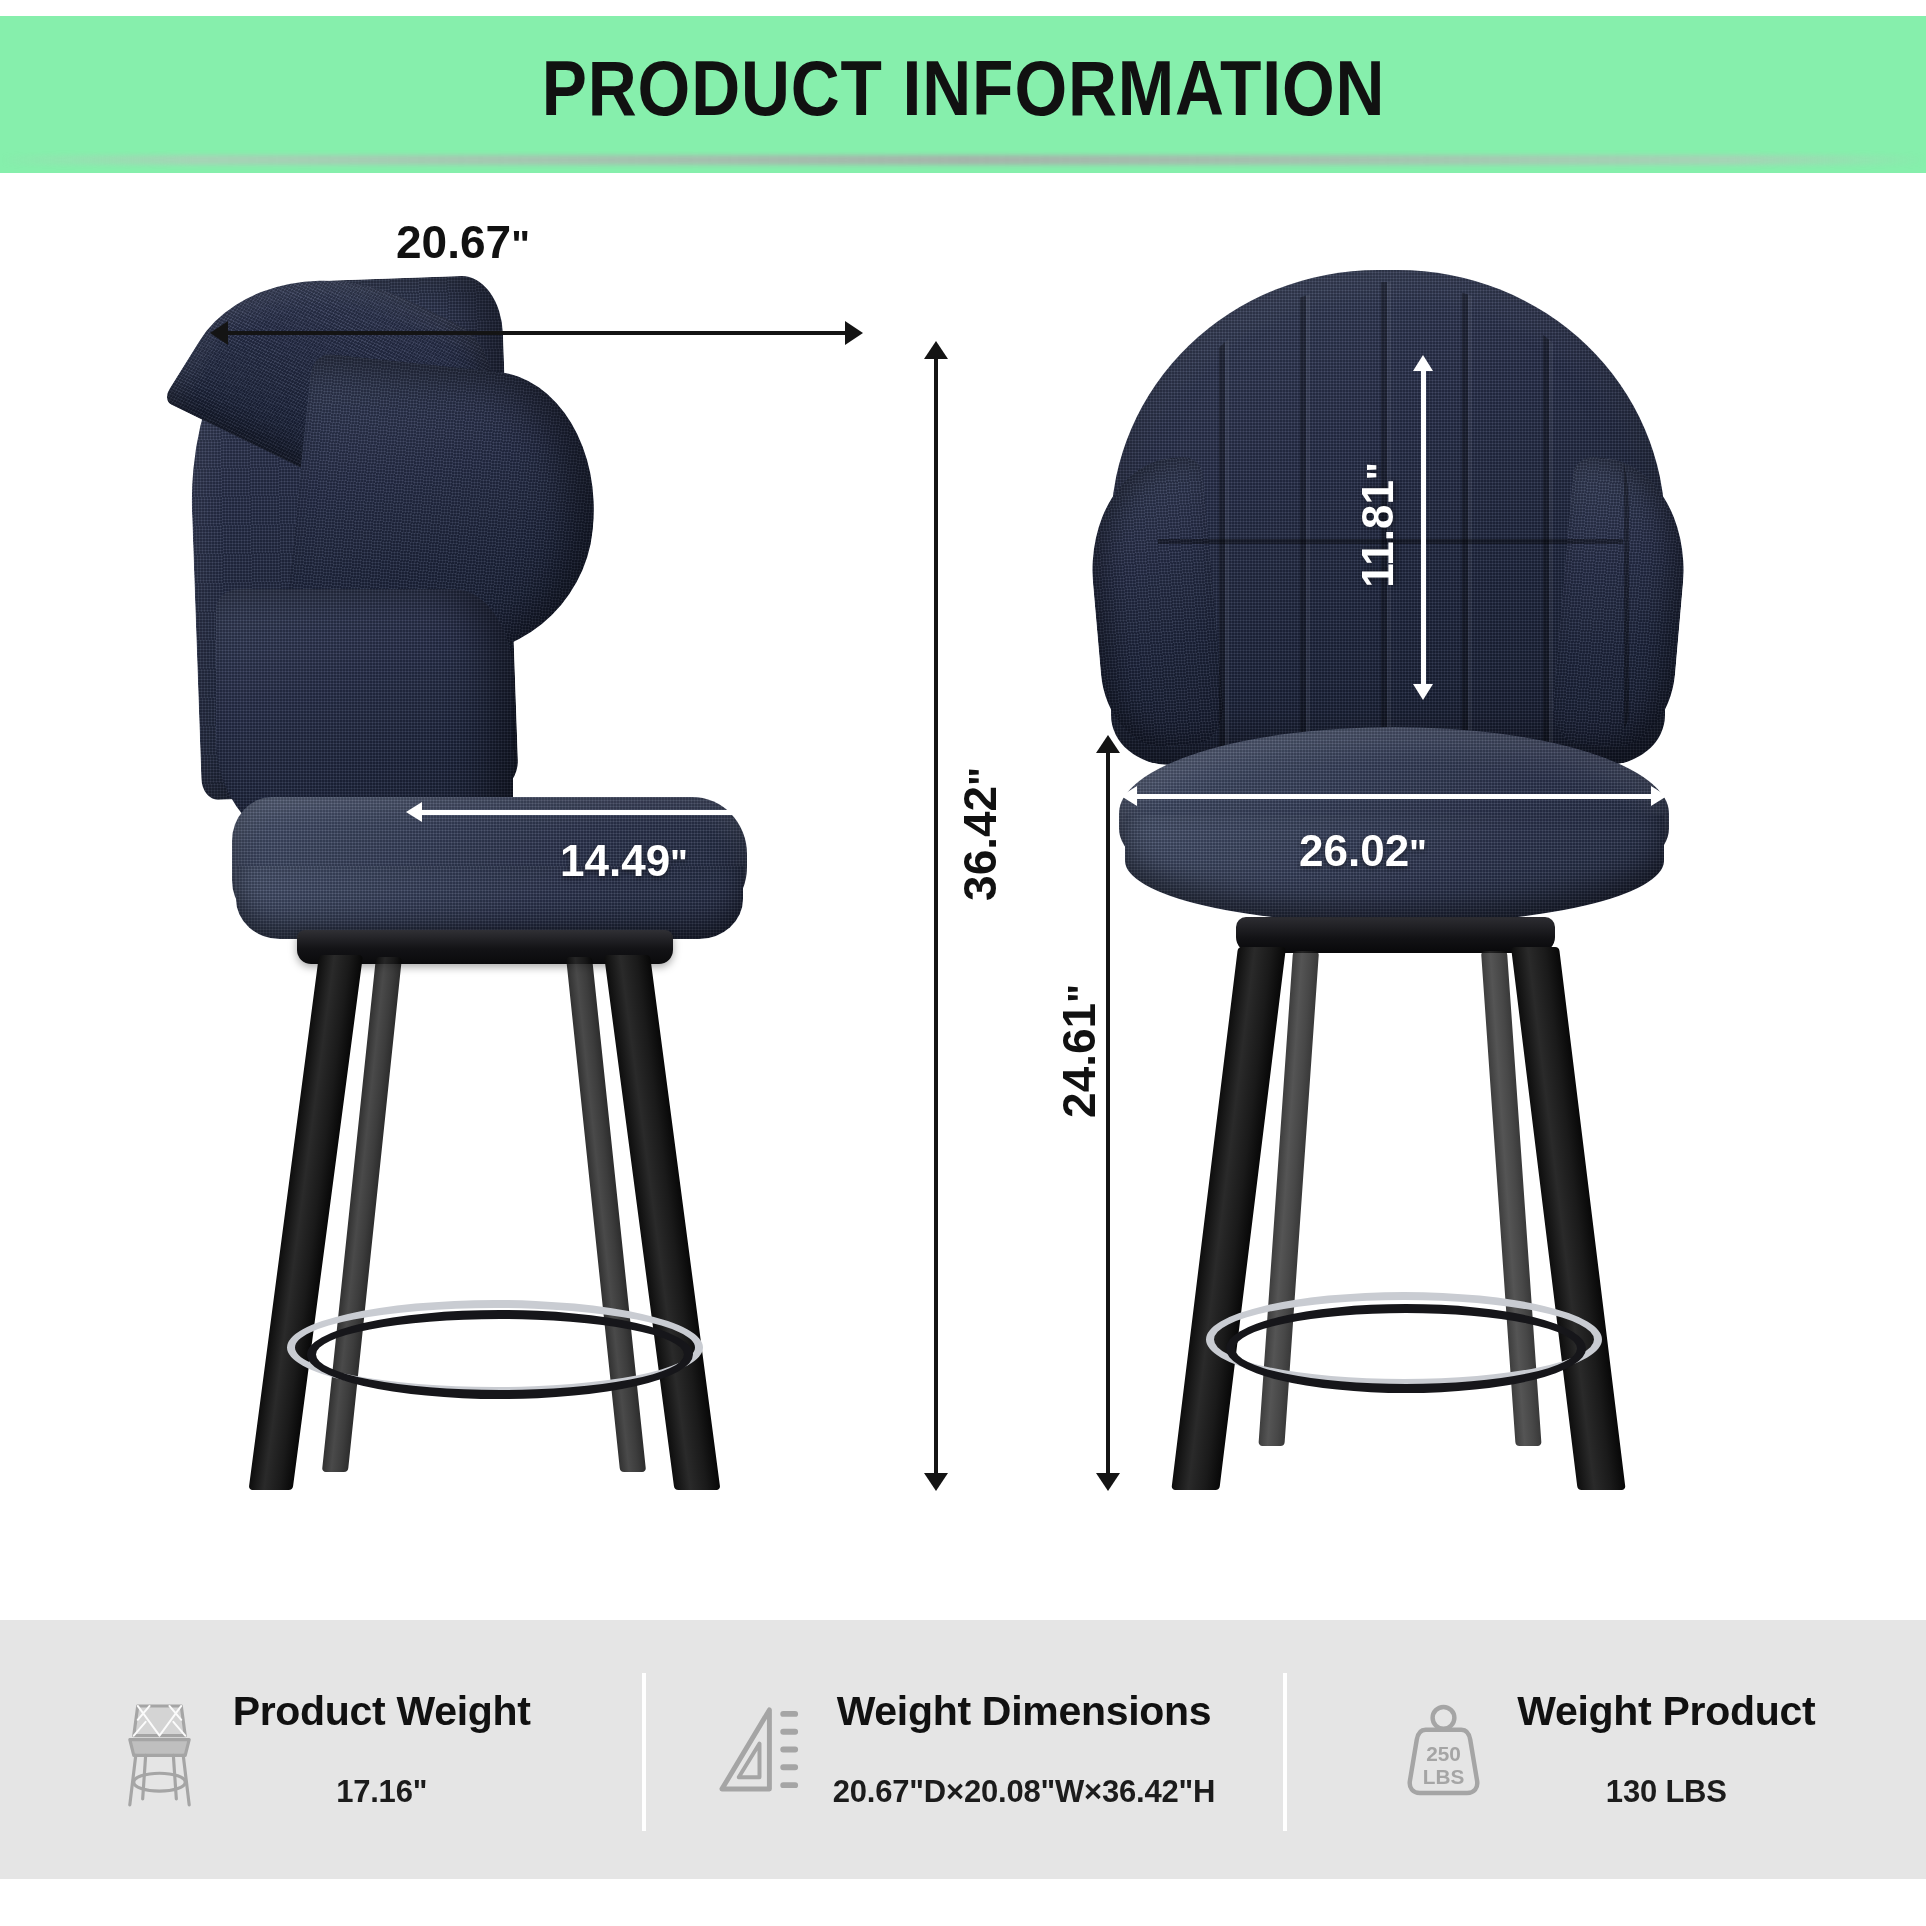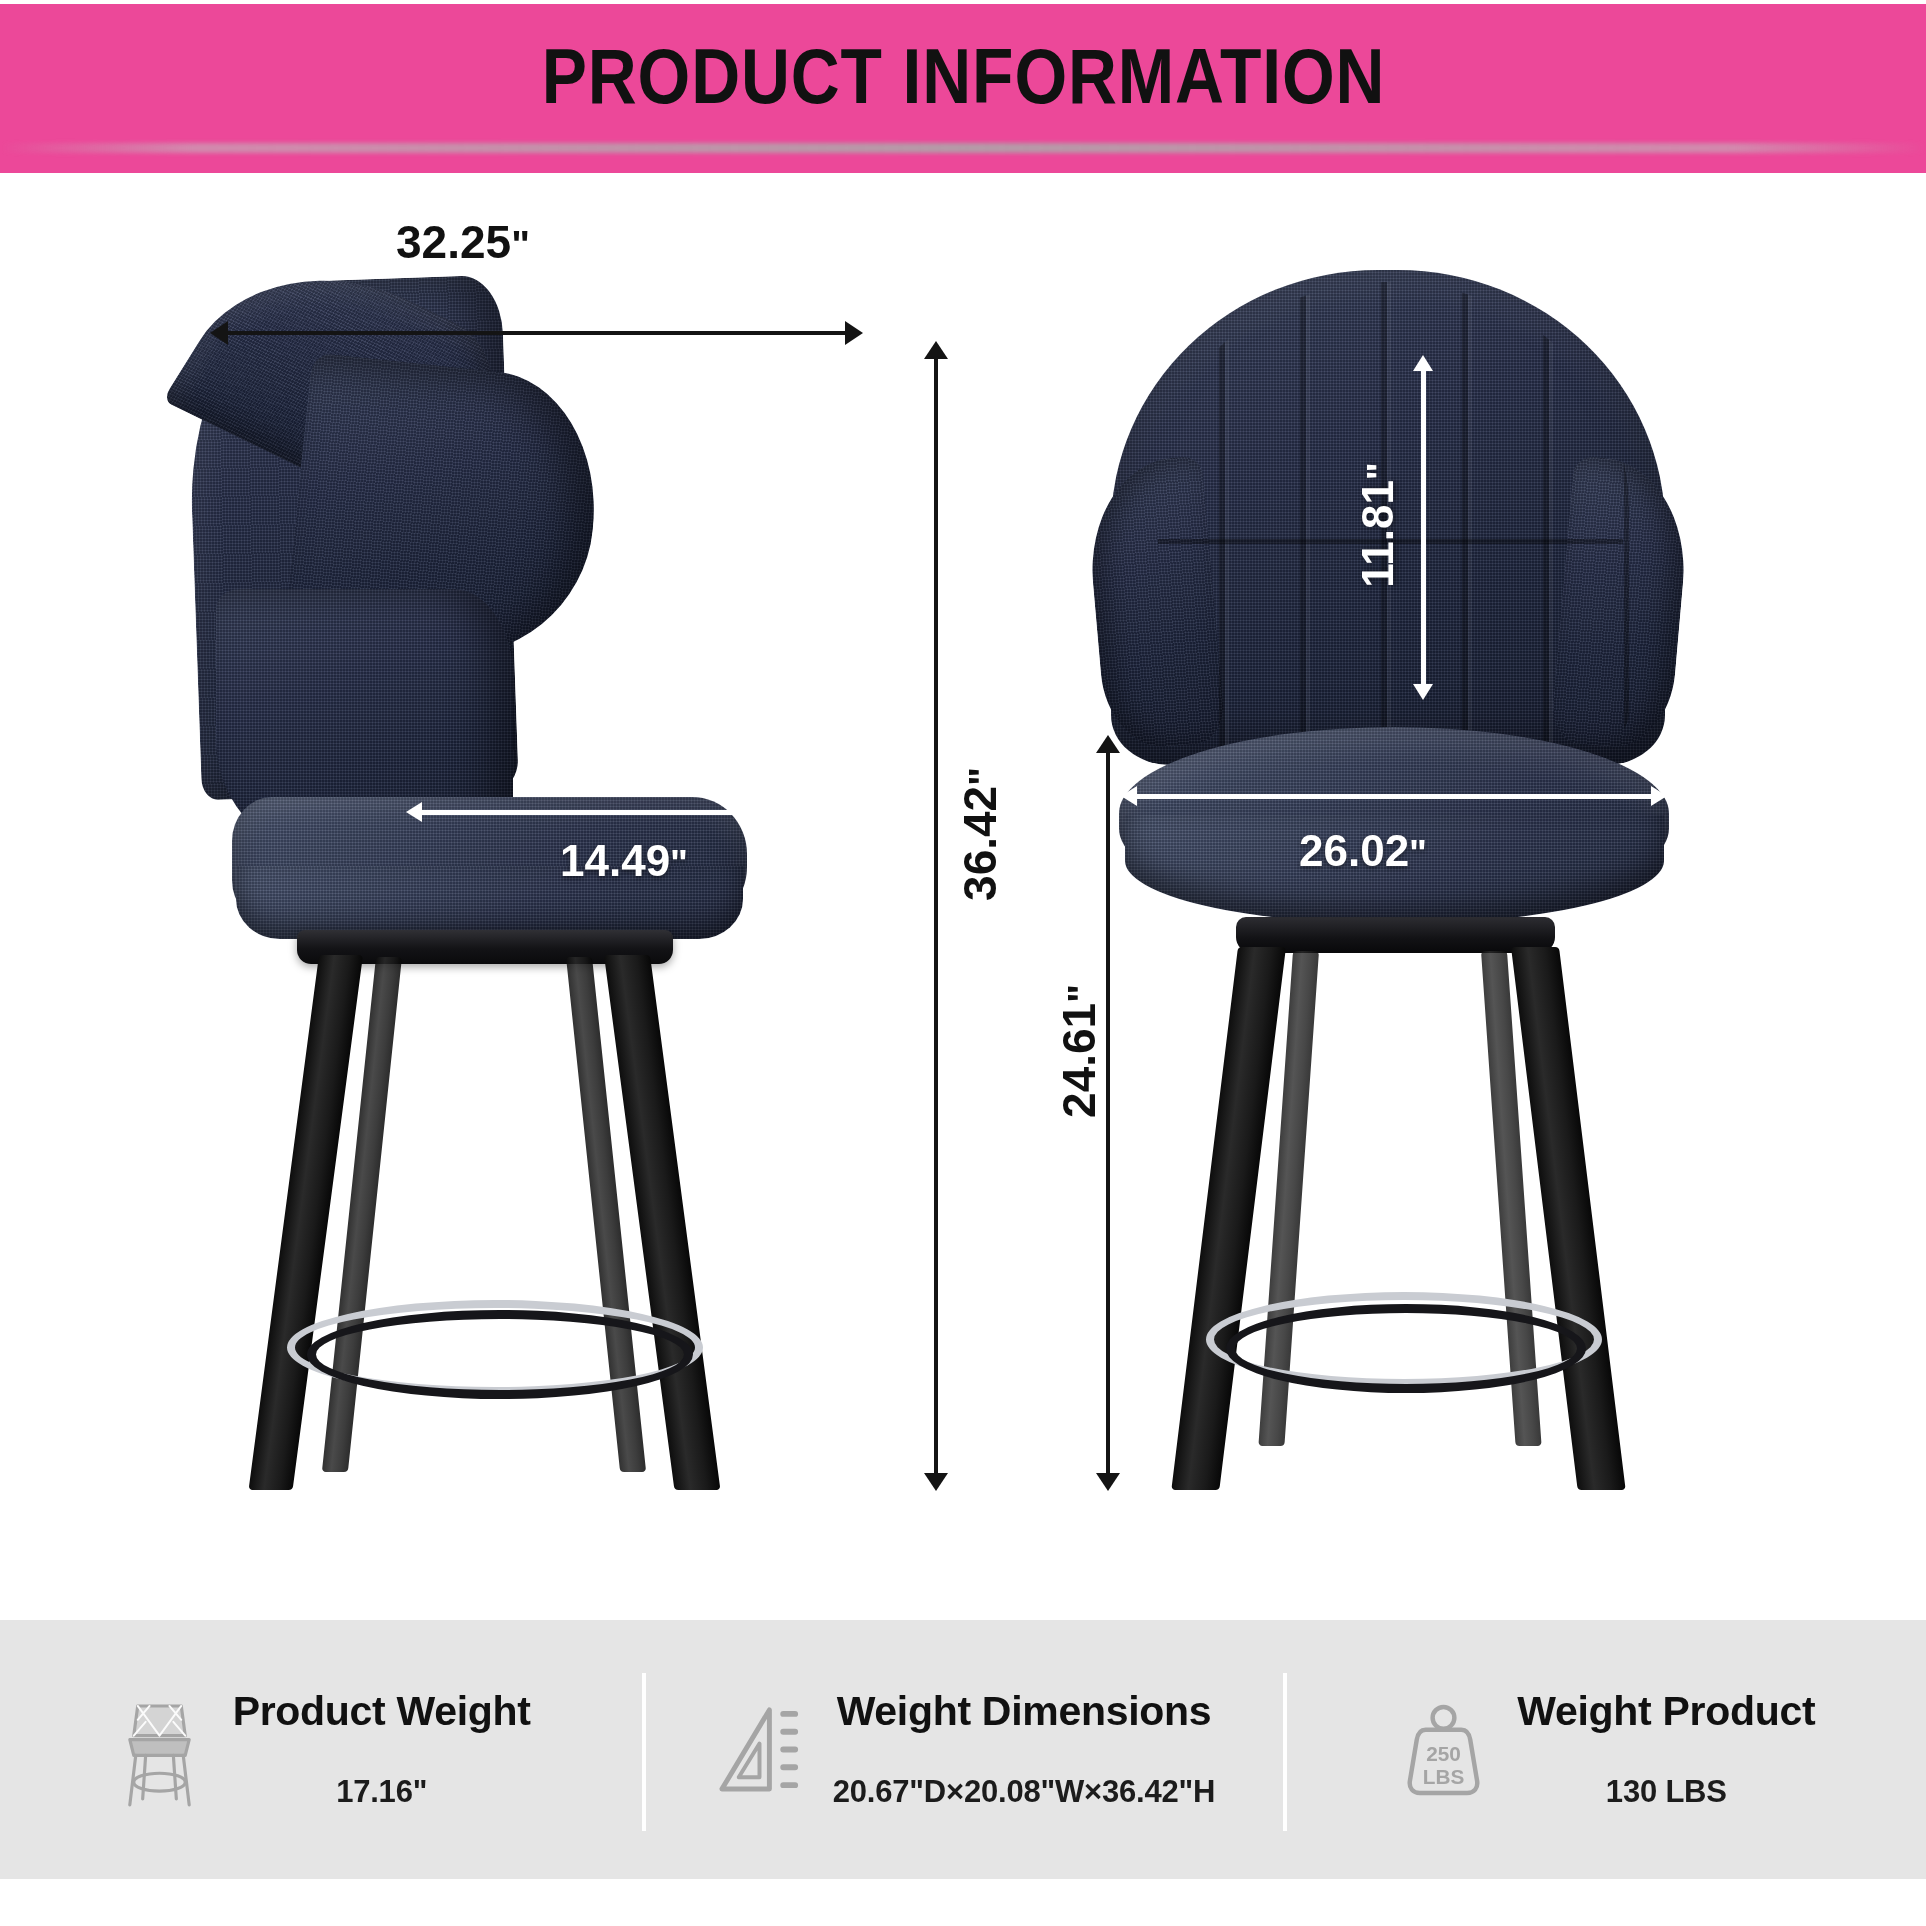--- a/index.html
+++ b/index.html
@@ -6,22 +6,22 @@
   html,body { width:1927px; height:1927px; }
   body {
     font-family:"Liberation Sans", sans-serif;
     background:#ffffff;
     position:relative;
     overflow:hidden;
   }
 
   
   .header {
-    position:absolute; left:0; top:4px; width:1927px; height:173px;
-    background:#ec4899;
+    position:absolute; left:0; top:16px; width:1927px; height:173px;
+    background:#86efac;
   }
   .header-title {
     position:absolute; left:0; top:28px; width:1927px;
     text-align:center;
     font-size:77px;
     font-weight:bold;
     letter-spacing:1px;
     color:#111111;
     transform:scaleX(0.88);
     transform-origin:center top;
@@ -216,21 +216,21 @@
                 transform:skewX(-6deg); transform-origin:top center; opacity:0.85;"></div>
     <div class="leg" style="left:604px; top:782px; width:46px; height:535px;
                 transform:skewX(7.5deg); transform-origin:top center;"></div>
     <div class="leg" style="left:566px; top:784px; width:26px; height:515px;
                 transform:skewX(6deg); transform-origin:top center; opacity:0.85;"></div>
 
     <div class="footring-chrome" style="left:287px; top:1127px; width:416px; height:95px;"></div>
     <div class="footring" style="left:307px; top:1137px; width:386px; height:89px;"></div>
 
     <div class="dim-text" style="left:396px; top:42px; font-size:46px;">
-      <span>32.25</span><span class="unit">"</span>
+      <span>20.67</span><span class="unit">"</span>
     </div>
     <div class="arrow-h" style="left:210px; top:147px; width:653px; height:26px;">
       <span class="head left"></span>
       <span class="shaft"></span>
       <span class="head right"></span>
     </div>
 
     <div class="arrow-h white" style="left:406px; top:628px; width:444px; height:22px;">
       <span class="head left"></span>
       <span class="shaft"></span>

